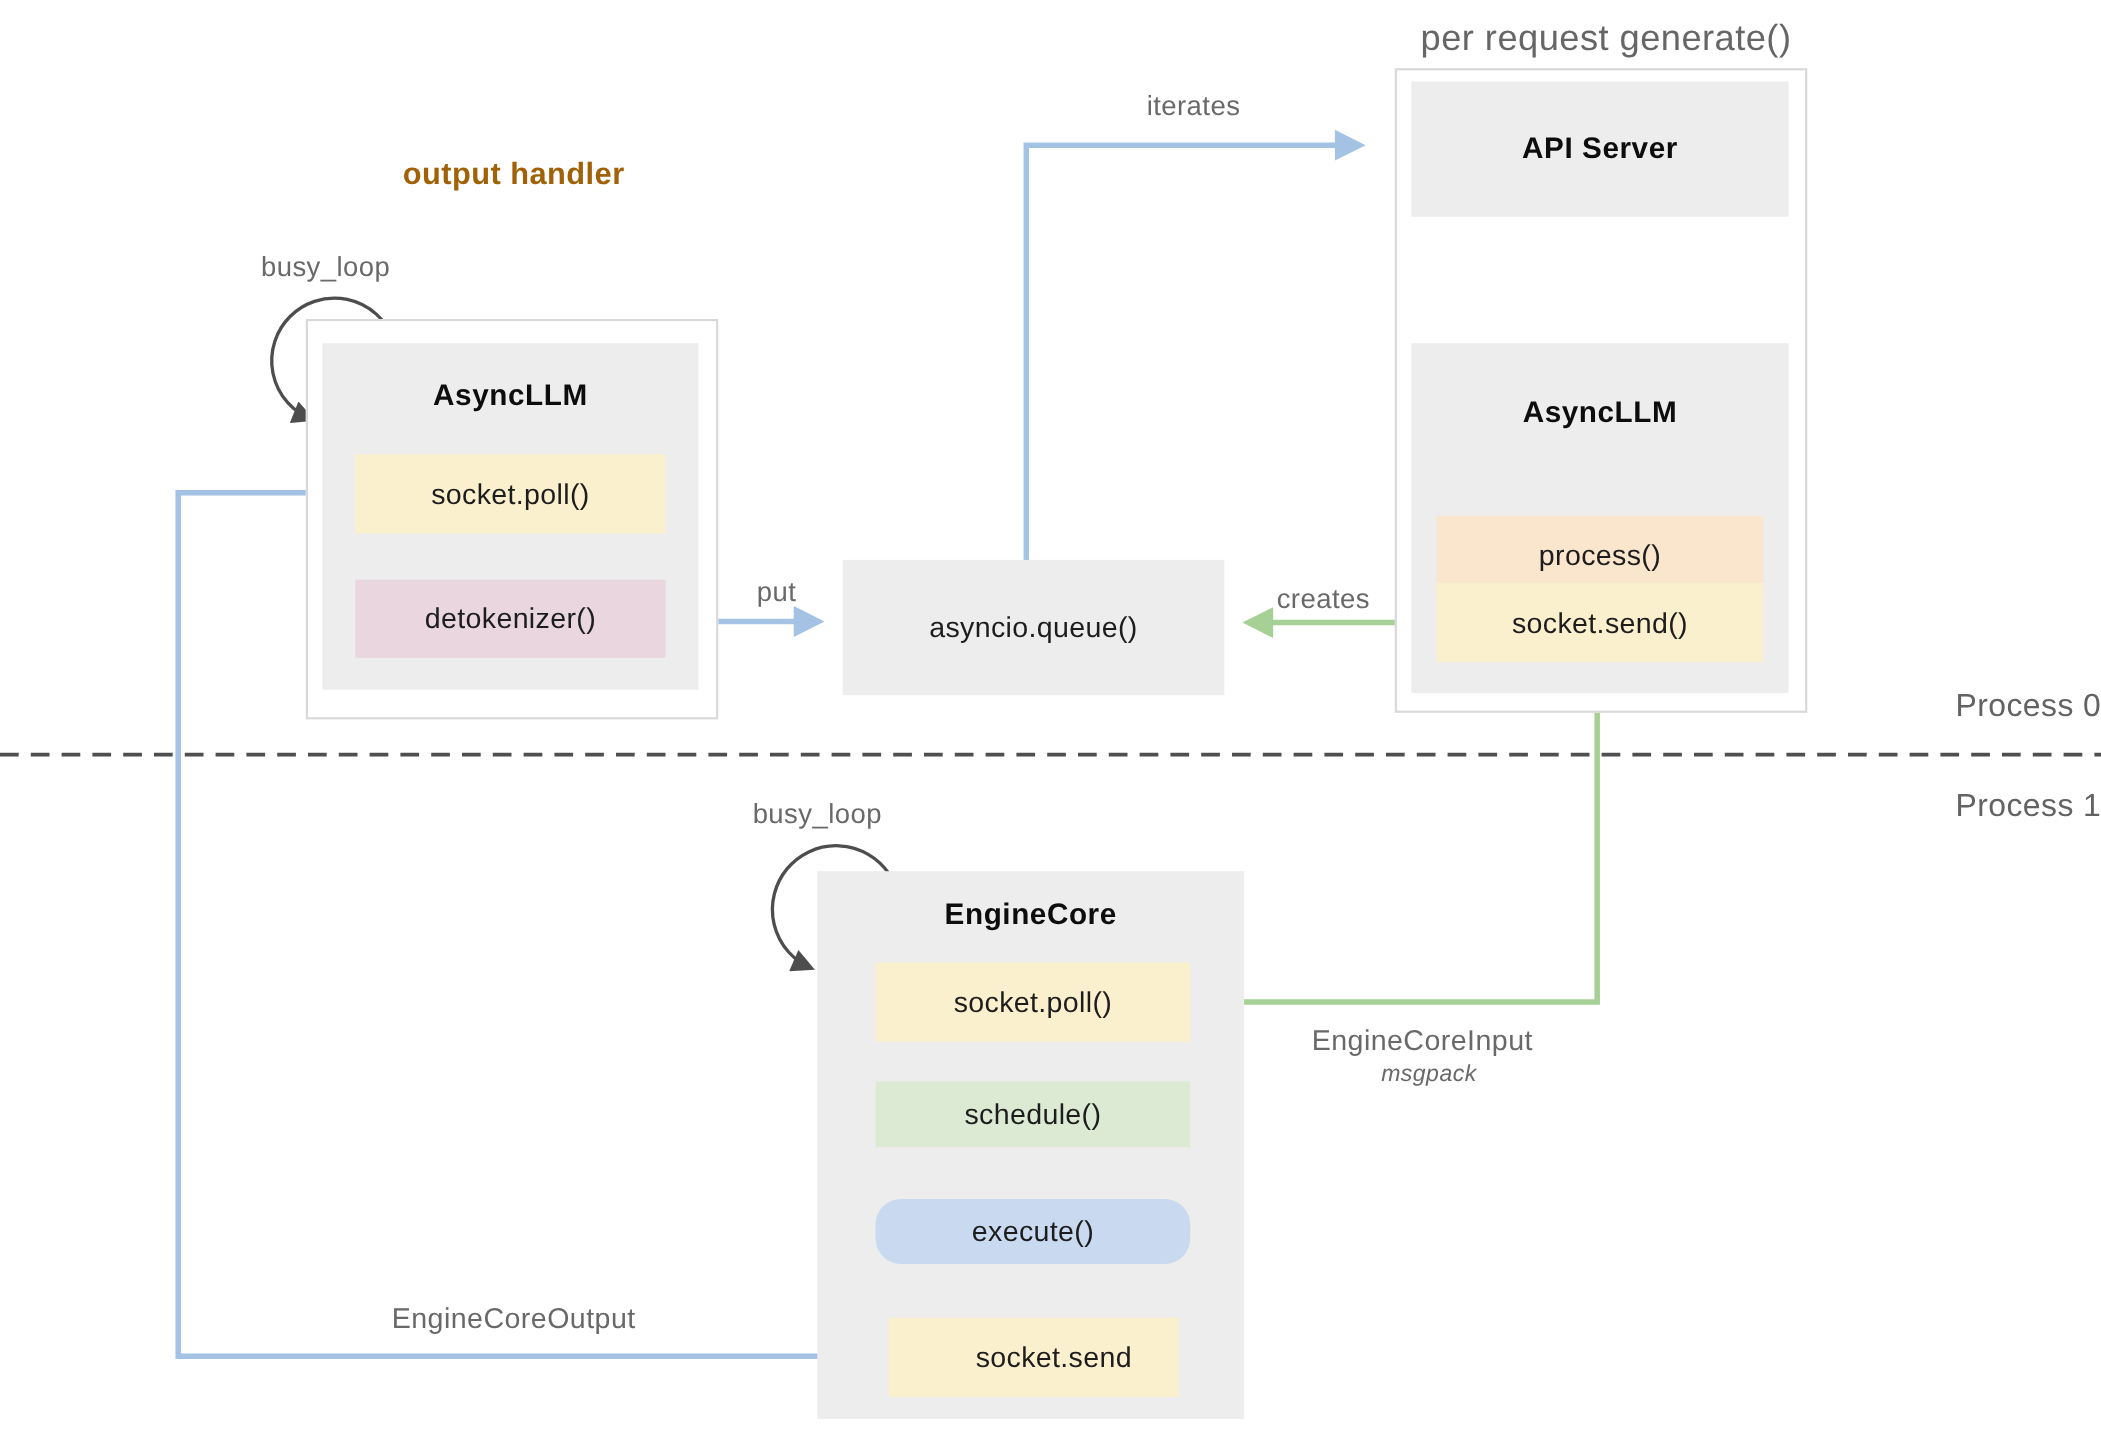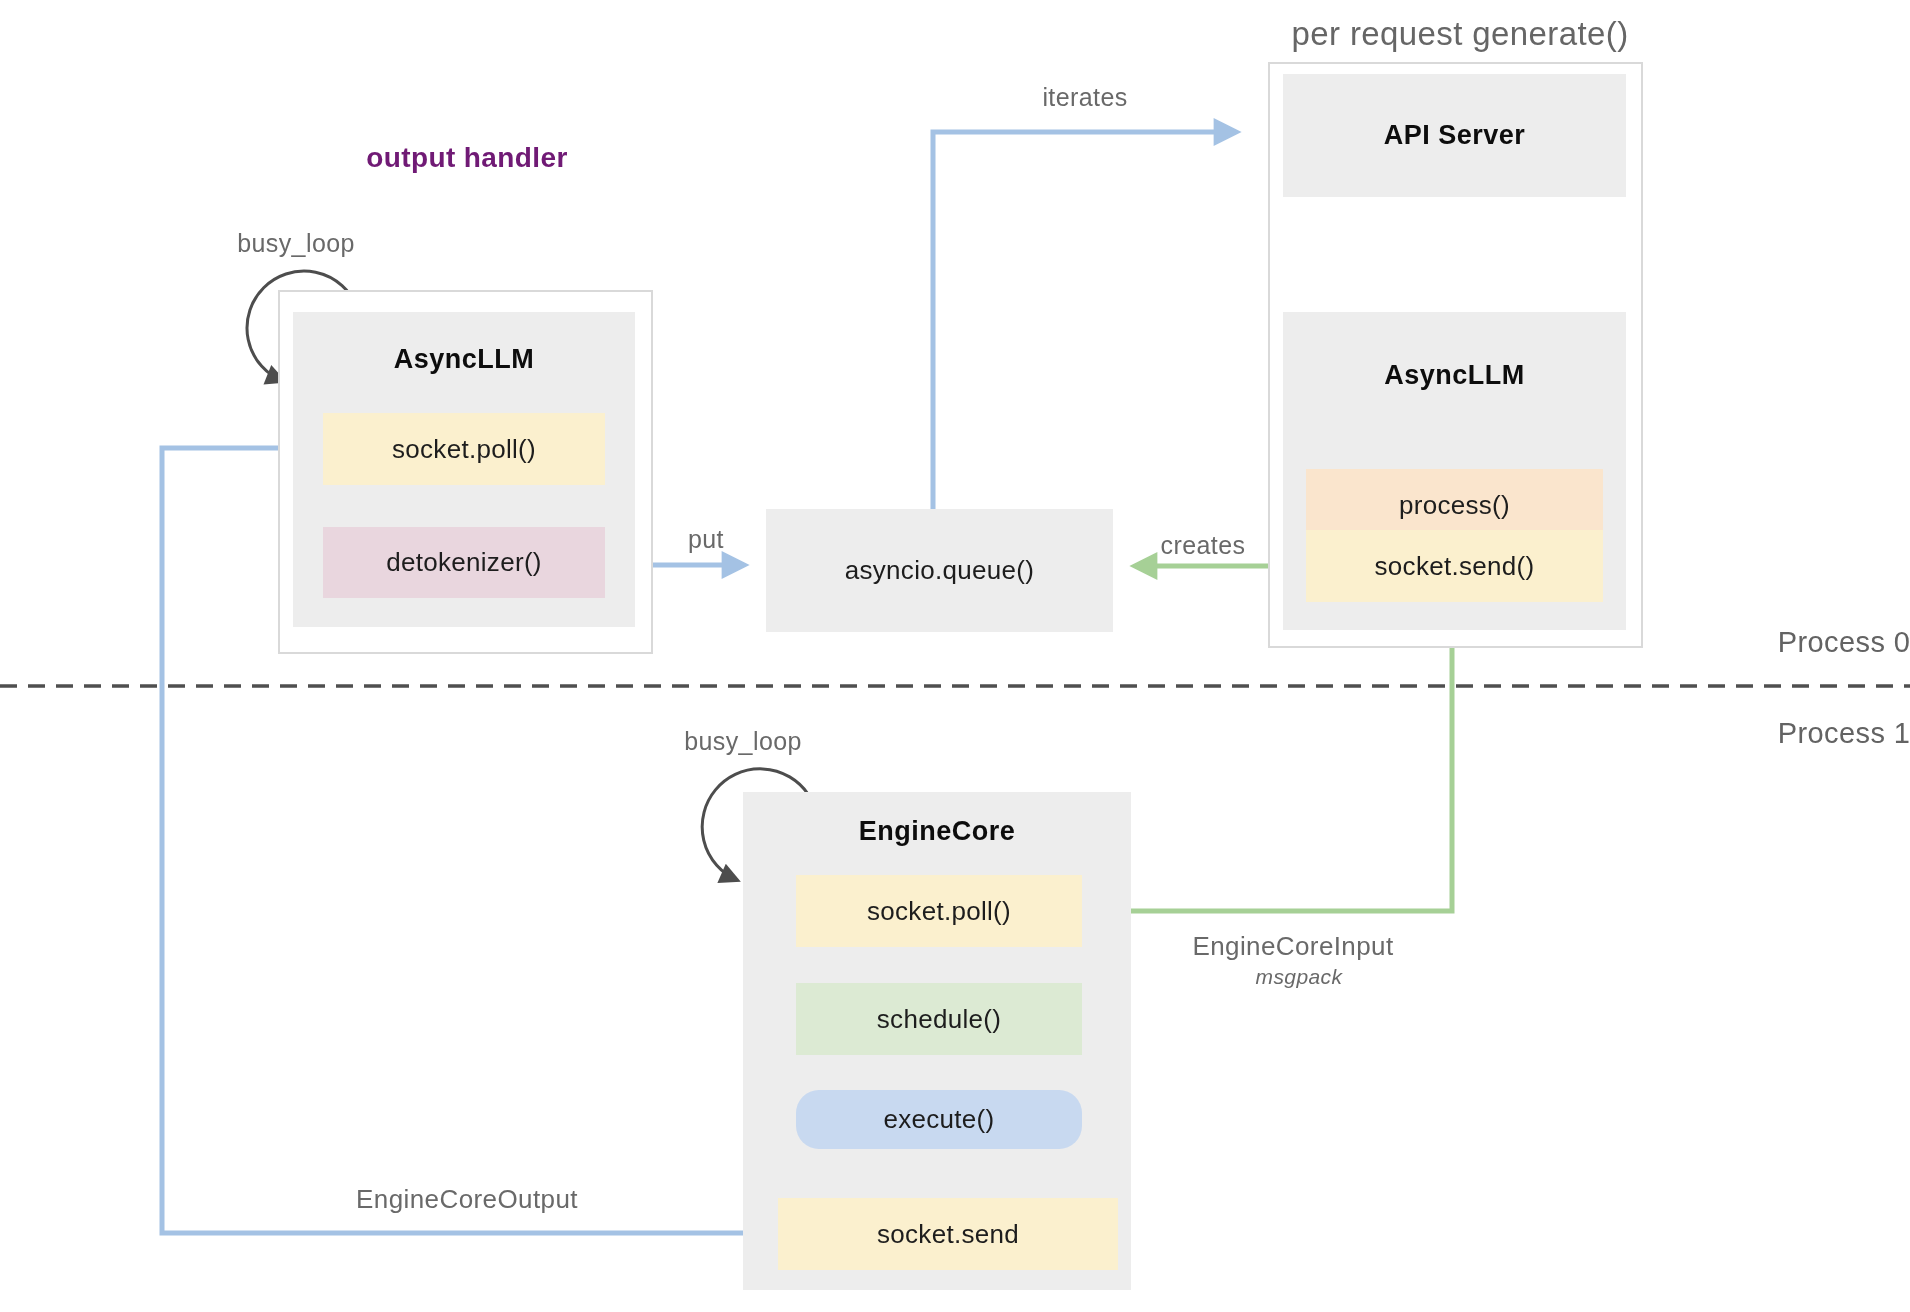--- a/index.html
+++ b/index.html
@@ -28,21 +28,21 @@
   .m-green{background:#dcead3;}
   .m-blue{background:#c8d9f0;}
   .queue-node{
     position:absolute;background:#ededed;display:flex;align-items:center;justify-content:center;
     font-size:26px;color:#1d1d1d;letter-spacing:.3px;
   }
   .lbl{
     position:absolute;transform:translate(-50%,-50%);white-space:nowrap;
     color:#696969;font-size:25px;letter-spacing:.4px;
   }
-  .lbl-title{font-weight:bold;font-size:28px;color:#701a75;}
+  .lbl-title{font-weight:bold;font-size:28px;color:#a16207;}
   .lbl-big-title{font-weight:normal;font-size:33px;color:#666666;}
   .lbl-process{font-size:29px;color:#636363;margin-left:38px;}
   .lbl-io{font-size:26px;}
   .lbl-msgpack{font-style:italic;font-size:21px;}
 </style>
 </head>
 <body>
 
 <div class="stage">
 
@@ -107,18 +107,18 @@
   </div>
   <div class="node" style="left:1283px;top:312px;width:343px;height:318px;">
     <div class="node-title" style="top:48px;">AsyncLLM</div>
     <div class="method m-orange" style="left:23px;top:125px;width:297px;height:72px;">process()</div>
     <div class="method m-yellow" style="left:23px;top:218px;width:297px;height:72px;">socket.send()</div>
   </div>
 
   <div class="node" style="left:743px;top:792px;width:388px;height:498px;">
     <div class="node-title" style="top:24px;">EngineCore</div>
     <div class="method m-yellow" style="left:53px;top:83px;width:286px;height:72px;">socket.poll()</div>
-    <div class="method m-green" style="left:53px;top:191px;width:286px;height:72px;">schedule()</div>
+    <div class="method m-green" style="left:53px;top:191px;width:286px;height:60px;">schedule()</div>
     <div class="method m-blue" style="left:53px;top:298px;width:286px;height:59px;border-radius:23px;">execute()</div>
-    <div class="method m-yellow" style="left:35px;top:406px;width:340px;height:72px;">socket.send</div>
+    <div class="method m-yellow" style="left:65px;top:406px;width:228px;height:72px;padding-left:36px;">socket.send</div>
   </div>
 
 </div>
 
 </body></html>

